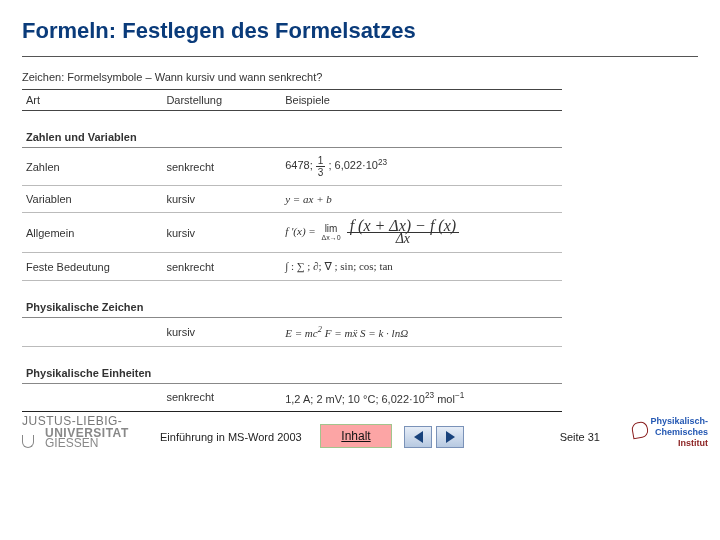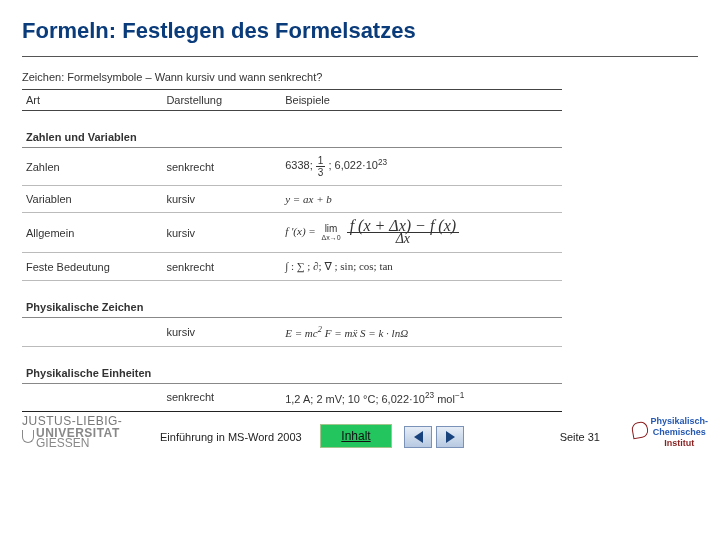--- a/index.html
+++ b/index.html
@@ -114,22 +114,22 @@
     left: 22px;
     bottom: 4px;
     font-size: 12px;
     color: #777;
     line-height: 10px;
   }
   .logo-left .top { letter-spacing: 0.5px; }
   .logo-left .uni {
     margin-top: 2px;
     display: flex;
-    align-items: flex-start;
-    gap: 2px;
+    align-items: flex-end;
+    gap: 11px;
   }
   .logo-left .uni .words { color:#888; }
   .logo-left .uni .words .u { font-weight: bold; letter-spacing:0.5px;}
   .shield {
     width: 10px;
     height: 12px;
     border: 1px solid #888;
     border-top: none;
     border-radius: 0 0 6px 6px;
     margin-top: 2px;
@@ -141,21 +141,21 @@
     font-size: 11px;
     color: #222;
     padding-left: 40px;
   }
   .inhalt-btn {
     position: absolute;
     left: 320px;
     bottom: 4px;
     width: 70px;
     height: 22px;
-    background: #22c55e;
+    background: #fca5a5;
     border: 1px solid #a2c48d;
     display: flex;
     align-items: center;
     justify-content: center;
     font-size: 12px;
     color: #111;
     text-decoration: underline;
   }
   .nav-btn {
     position: absolute;
@@ -186,21 +186,21 @@
     position: absolute;
     right: 120px;
     bottom: 9px;
     font-size: 11px;
     color: #222;
   }
   .logo-right {
     position: absolute;
     right: 12px;
     bottom: 3px;
-    text-align: center;
+    text-align: right;
     font-size: 9px;
     line-height: 11px;
     font-weight: bold;
     margin-left: 16px;
   }
   .logo-right .l1 { color: #2458b3; }
   .logo-right .l2 { color: #2458b3; }
   .logo-right .l3 { color: #8a1f1f; }
   .logo-right .icon {
     position:absolute;
@@ -235,21 +235,21 @@
         </tr>
       </thead>
       <tbody>
         <tr class="section">
             <td colspan="3">Zahlen und Variablen</td>
           </tr>
         <tr>
           <td>Zahlen</td>
           <td>senkrecht</td>
           <td>
-            <span class="upright">6338; </span>
+            <span class="upright">6478; </span>
             <span class="frac">
               <span class="num">1</span>
               <span class="den">3</span>
             </span>
             <span class="upright">; 6,022·10</span><sup class="upright">23</sup>
           </td>
         </tr>
         <tr>
           <td>Variablen</td>
           <td>kursiv</td>

